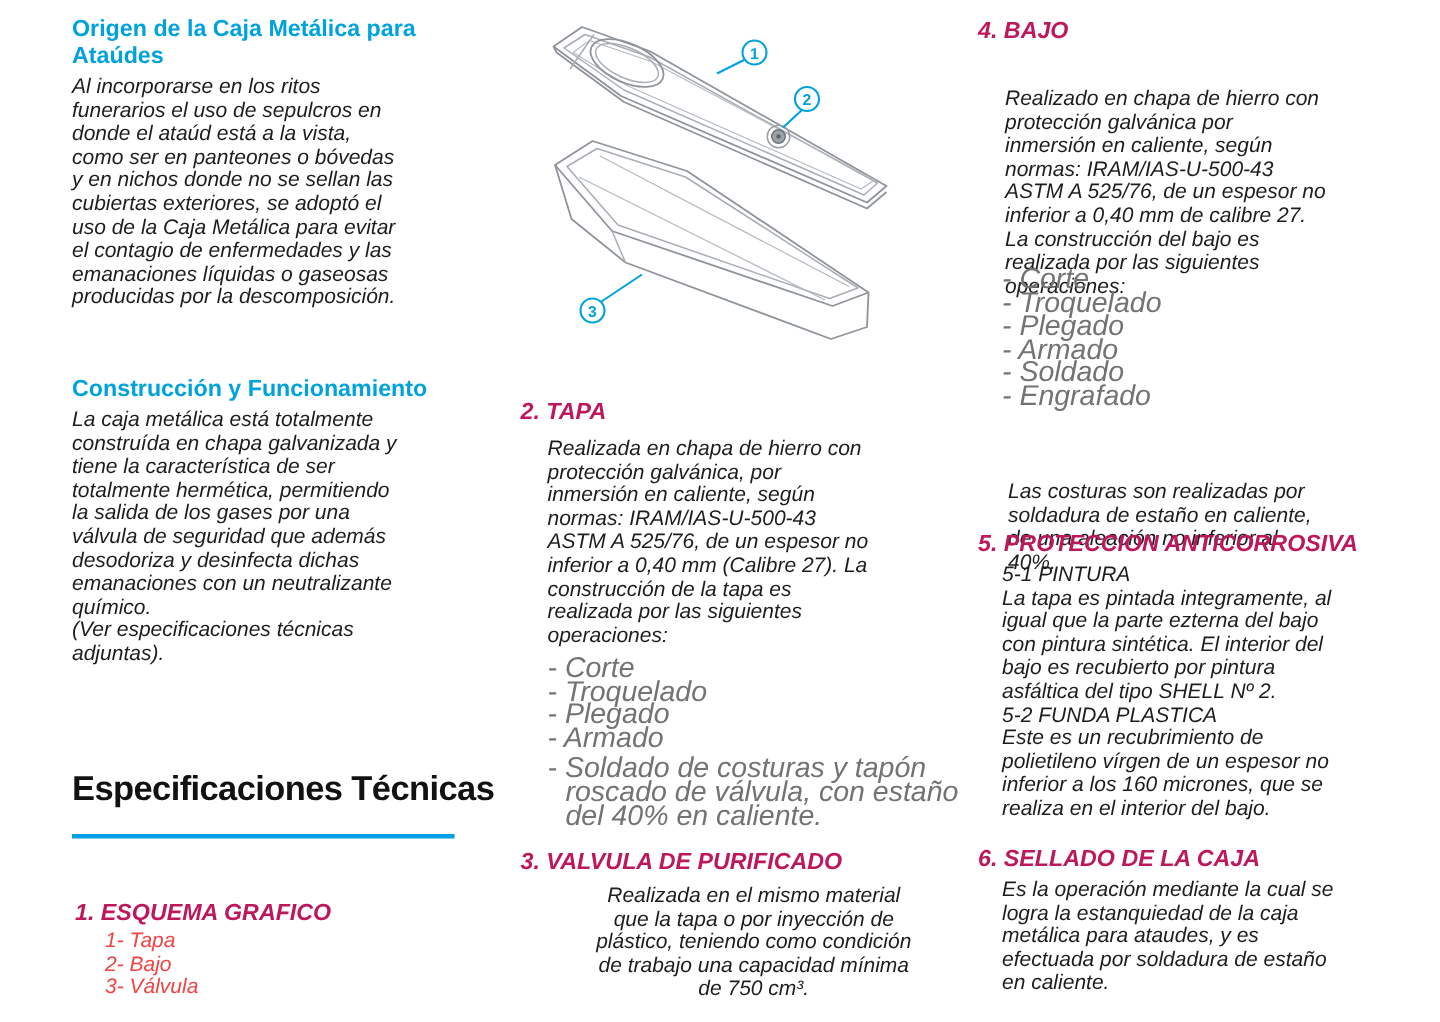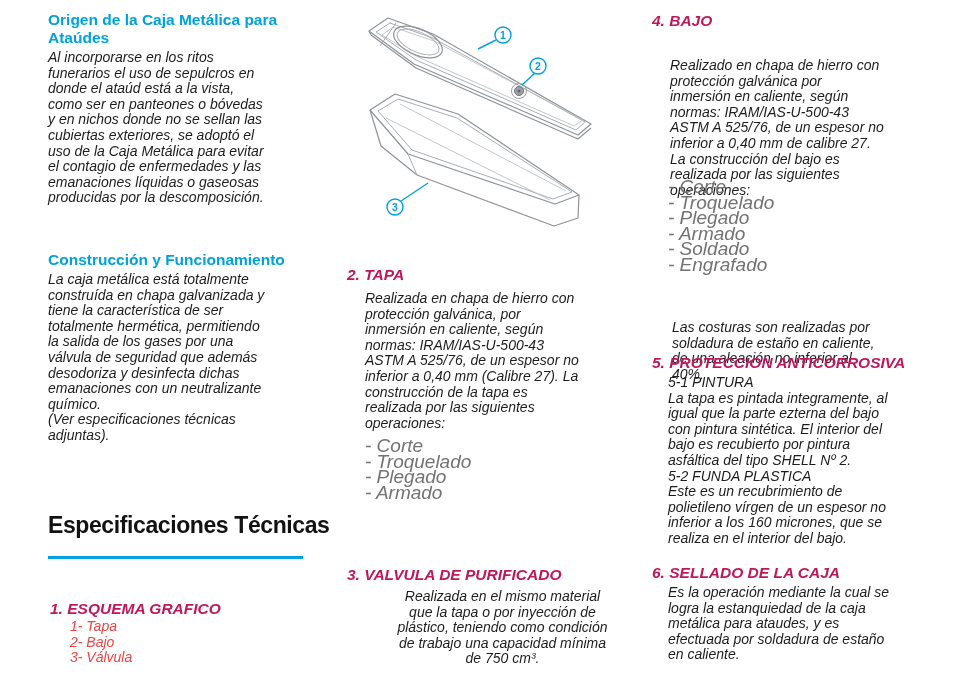--- a/index.html
+++ b/index.html
@@ -136,20 +136,23 @@
 inferior a 0,40 mm (Calibre 27). La
 construcción de la tapa es
 realizada por las siguientes
 operaciones:</div>
 
   <div class="abs" style="left:365px; top:438px; width:275px;">
     <div class="bullet">- Corte</div>
     <div class="bullet">- Troquelado</div>
     <div class="bullet">- Plegado</div>
     <div class="bullet">- Armado</div>
+    <div class="bullet gap">- Soldado de costuras y tapón
+roscado de válvula, con estaño
+del 40% en caliente.</div>
   </div>
 
   <div class="abs num-h" style="left:347px; top:566px;">3. VALVULA DE PURIFICADO</div>
 
   <div class="abs body-txt" style="left:365px; top:589px; width:275px;text-align:center;">Realizada en el mismo material
 que la tapa o por inyección de
 plástico, teniendo como condición
 de trabajo una capacidad mínima
 de 750 cm³.</div>
 

